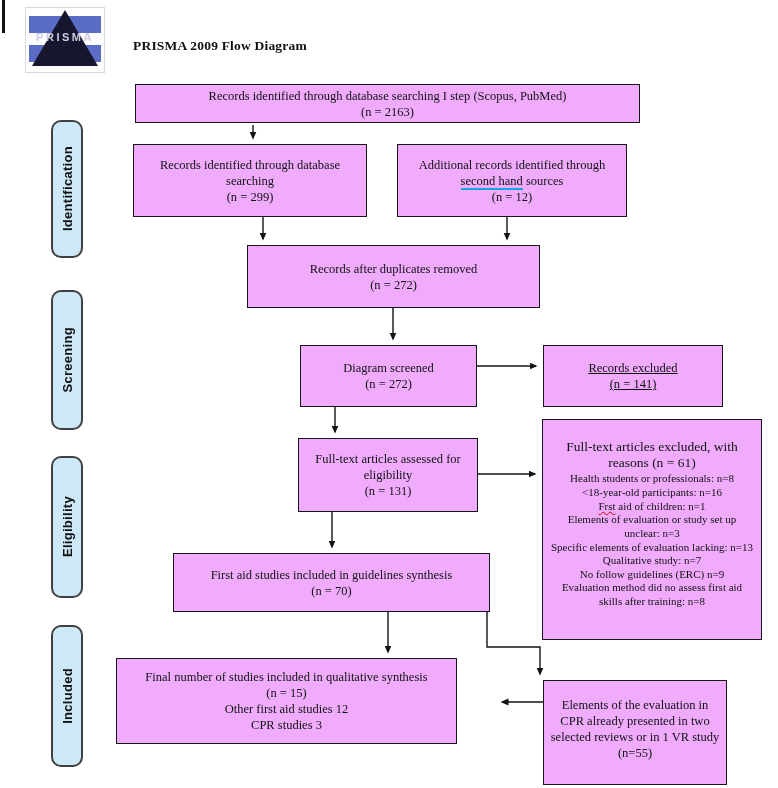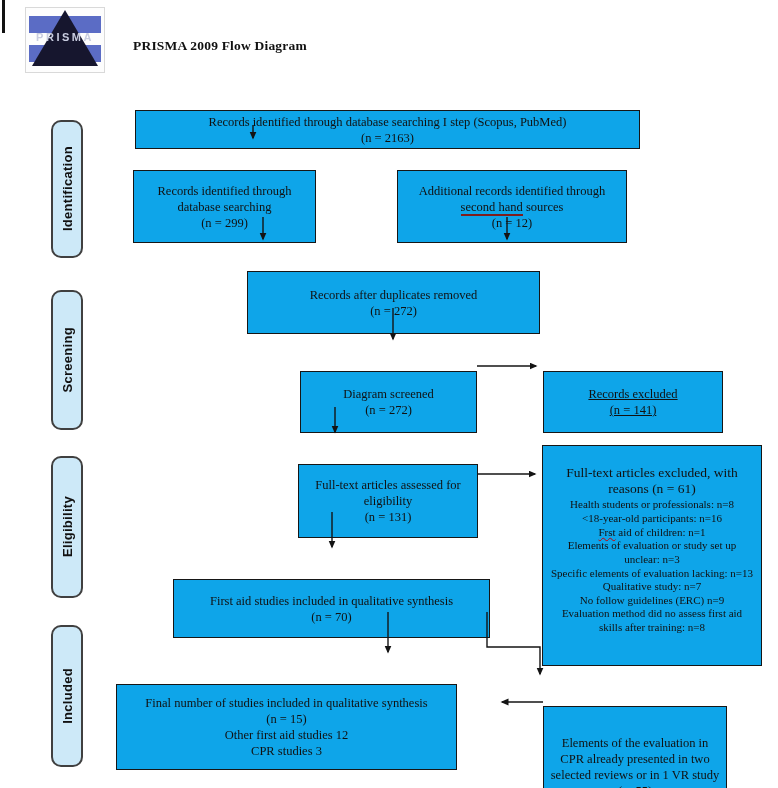--- a/index.html
+++ b/index.html
@@ -17,31 +17,31 @@
     position:absolute; width:32px; background:#cde9f8; border:2px solid #404040;
     border-radius:10px; display:flex; align-items:center; justify-content:center;
     box-sizing:border-box;
   }
   .stage span {
     writing-mode:vertical-rl; transform:rotate(180deg);
     font-family:"Liberation Sans", sans-serif; font-weight:bold; font-size:13px;
     color:#111; letter-spacing:0.3px; white-space:nowrap;
   }
   .fbox {
-    position:absolute; border:1.5px solid #161616; background:#0ea5e9; box-sizing:border-box;
+    position:absolute; border:1.5px solid #161616; background:#f0abfc; box-sizing:border-box;
     display:flex; flex-direction:column; align-items:center; justify-content:center;
-    text-align:center; font-size:12.5px; line-height:1.28; padding:2px 6px;margin-top:26px;
+    text-align:center; font-size:12.5px; line-height:1.28; padding:2px 6px;
   }
   .fbox .cnt { display:block; }
   .reasons { justify-content:flex-start; padding:19px 7px 4px 7px; }
   .reasons-title { font-size:13.5px; line-height:1.2; text-align:center; width:100%; }
   .reasons-list { width:100%; text-align:left; font-size:11px; line-height:1.24; margin-top:1px; }
   .reasons-list div { text-align:center; }
-  .cpr-box { justify-content:flex-start; padding-top:28px; }
-  .u-grammar { border-bottom:2px solid #7f1d1d; }
+  .cpr-box { justify-content:flex-start; padding-top:16px; }
+  .u-grammar { border-bottom:2px solid #0ea5e9; }
   .u-spell { text-decoration:underline; text-decoration-style:wavy; text-decoration-color:#cc0000; text-decoration-thickness:1px; }
   svg.connectors { position:absolute; left:0; top:0; width:778px; height:788px; pointer-events:none; }
 </style>
 </head>
 <body>
 
 <div class="canvas">
 
   <div class="corner-mark"></div>
 
@@ -66,21 +66,21 @@
   </div>
   <div class="stage" style="left:51px; top:625px; height:142px;">
     <span>Included</span>
   </div>
 
   <div class="fbox" style="left:135px; top:84px; width:505px; height:39px;">
     <span>Records identified through database searching I step (Scopus, PubMed)</span>
     <span class="cnt">(n = 2163)</span>
   </div>
 
-  <div class="fbox" style="left:133px; top:144px; width:183px; height:73px;">
+  <div class="fbox" style="left:133px; top:144px; width:234px; height:73px;">
     <span>Records identified through database searching</span>
     <span class="cnt">(n = 299)</span>
   </div>
 
   <div class="fbox" style="left:397px; top:144px; width:230px; height:73px;">
     <span><span>Additional records identified through </span><span class="u-grammar">second hand</span><span> sources</span></span>
     <span class="cnt">(n = 12)</span>
   </div>
 
   <div class="fbox" style="left:247px; top:245px; width:293px; height:63px;">
@@ -111,21 +111,21 @@
       <div><span class="u-spell">Frst</span><span> aid of children: n=1</span></div>
       <div>Elements of evaluation or study set up unclear: n=3</div>
       <div>Specific elements of evaluation lacking: n=13</div>
       <div>Qualitative study: n=7</div>
       <div>No follow guidelines (ERC) n=9</div>
       <div>Evaluation method did no assess first aid skills after training: n=8</div>
     </div>
   </div>
 
   <div class="fbox" style="left:173px; top:553px; width:317px; height:59px;">
-    <span>First aid studies included in qualitative synthesis</span>
+    <span>First aid studies included in guidelines synthesis</span>
     <span class="cnt">(n = 70)</span>
   </div>
 
   <div class="fbox" style="left:116px; top:658px; width:341px; height:86px;text-align:right;">
     <span>Final number of studies included in qualitative synthesis</span>
     <span class="cnt">(n = 15)</span>
     <span class="cnt">Other first aid studies 12</span>
     <span class="cnt">CPR studies 3</span>
   </div>
 

